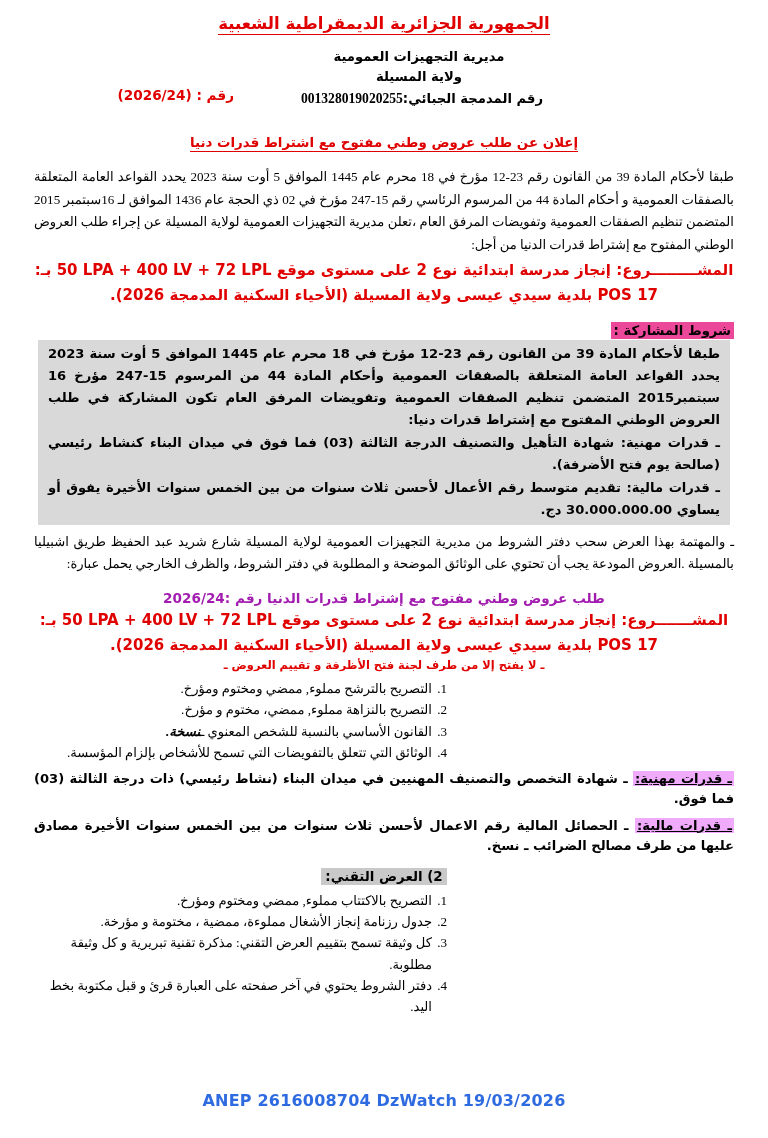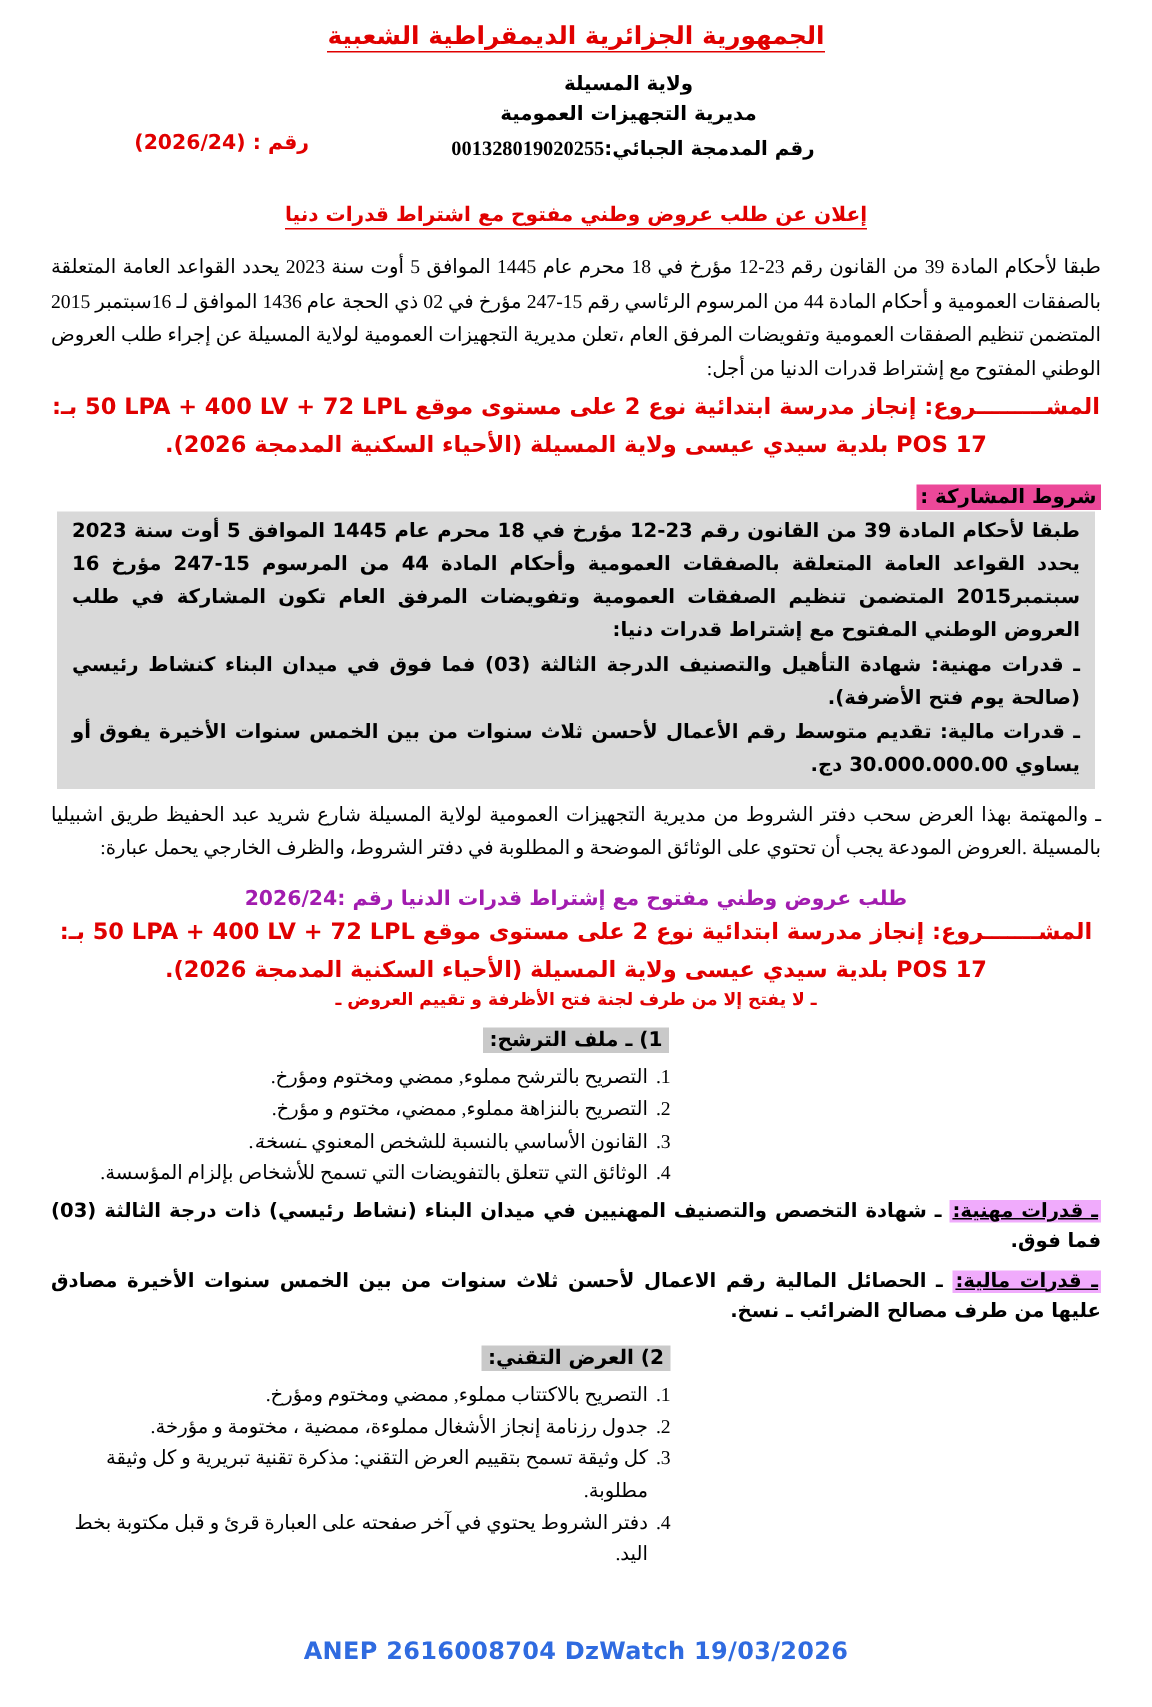--- a/index.html
+++ b/index.html
@@ -63,21 +63,21 @@
     font-family: "Liberation Serif", "DejaVu Serif", serif;
     font-weight: bold;
     font-size: 13.6px;
     direction: ltr;
     unicode-bidi: embed;
     margin-left: 6px;
   }
   .ref-number {
     position: absolute;
     top: 40px;
-    right: 528px;
+    right: 500px;
     direction: rtl;
     font-size: 13.6px;
     font-weight: bold;
     color: #e00000;
     white-space: nowrap;
   }
 
   
   .announce {
     text-align: center;
@@ -180,21 +180,21 @@
     direction: rtl;
     list-style-type: decimal;
     font-family: "Liberation Serif", "DejaVu Serif", serif;
     font-size: 13.1px;
     line-height: 1.62;
     margin: 6px 0 0 0;
     padding-right: 300px;
     text-align: right;
   }
   ol.doc-list li { margin: 0; padding: 0 2px; }
-  ol.doc-list li .ital-bold { font-style: italic; font-weight: normal; }
+  ol.doc-list li .ital-bold { font-style: italic; font-weight: bold; }
 
   
   .cap-line {
     direction: rtl;
     text-align: justify;
     text-align-last: right;
     font-size: 13.1px;
     font-weight: bold;
     line-height: 1.55;
     margin-top: 6px;
@@ -224,22 +224,22 @@
 <body>
 
 <div class="page">
 
   <div class="doc-title">
     <span>الجمهورية الجزائرية الديمقراطية الشعبية</span>
   </div>
 
   <div class="header-block">
     <div class="header-right">
+      <div>مديرية التجهيزات العمومية</div>
       <div>ولاية المسيلة</div>
-      <div>مديرية التجهيزات العمومية</div>
       <div class="fiscal-line">
         <span>رقم المدمجة الجبائي:</span><span class="fiscal-num">001328019020255</span>
       </div>
     </div>
     <div class="ref-number">رقم : (2026/24)</div>
   </div>
 
   <div class="announce">
     <span>إعلان عن طلب عروض وطني مفتوح مع اشتراط قدرات دنيا</span>
   </div>
@@ -269,23 +269,20 @@
   <div class="project-line">
     <span class="lbl">المشـــــــروع:</span>
     <span>إنجاز مدرسة ابتدائية نوع 2 على مستوى موقع</span>
     <span class="ltr-chunk">50 LPA + 400 LV + 72 LPL</span>
     <span>بـ:</span>
   </div>
   <div class="project-line">POS 17 بلدية سيدي عيسى ولاية المسيلة (الأحياء السكنية المدمجة 2026).</div>
   <div class="note-small">ـ لا يفتح إلا من طرف لجنة فتح الأظرفة و تقييم العروض ـ</div>
 
 
-  <div class="sec-head">
-    <span>1) ـ ملف الترشح:</span>
-  </div>
   <ol class="doc-list">
     <li>التصريح بالترشح مملوء, ممضي ومختوم ومؤرخ.</li>
     <li>التصريح بالنزاهة مملوء, ممضي، مختوم و مؤرخ.</li>
       <li><span>القانون الأساسي بالنسبة للشخص المعنوي ـ</span><span class="ital-bold">نسخة.</span></li>
     <li>الوثائق التي تتعلق بالتفويضات التي تسمح للأشخاص بإلزام المؤسسة.</li>
   </ol>
 
   <div class="cap-line">
     <span class="cap-key">ـ قدرات مهنية:</span><span> ـ شهادة التخصص والتصنيف المهنيين في ميدان البناء (نشاط رئيسي) ذات درجة الثالثة (03) فما فوق.</span>
   </div>

